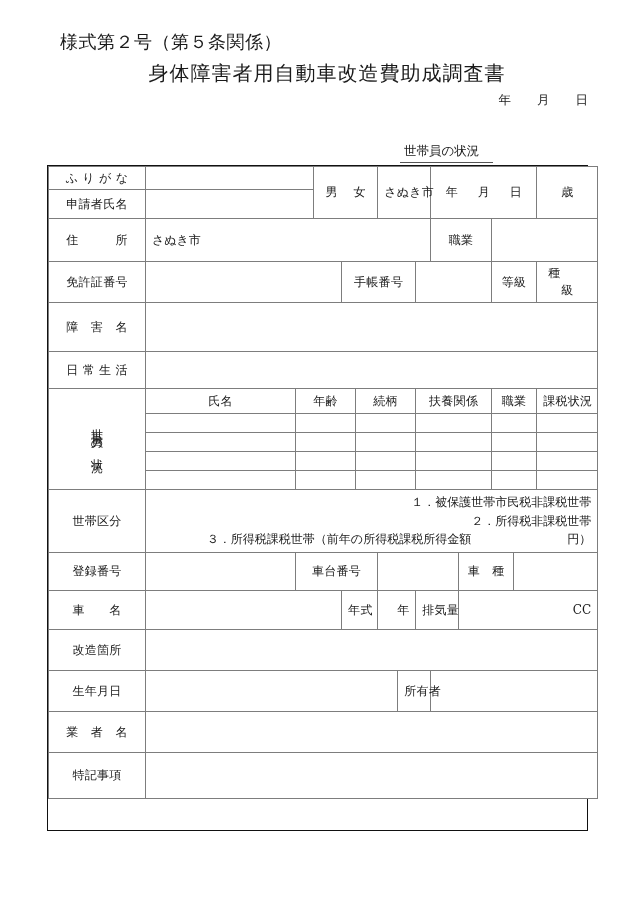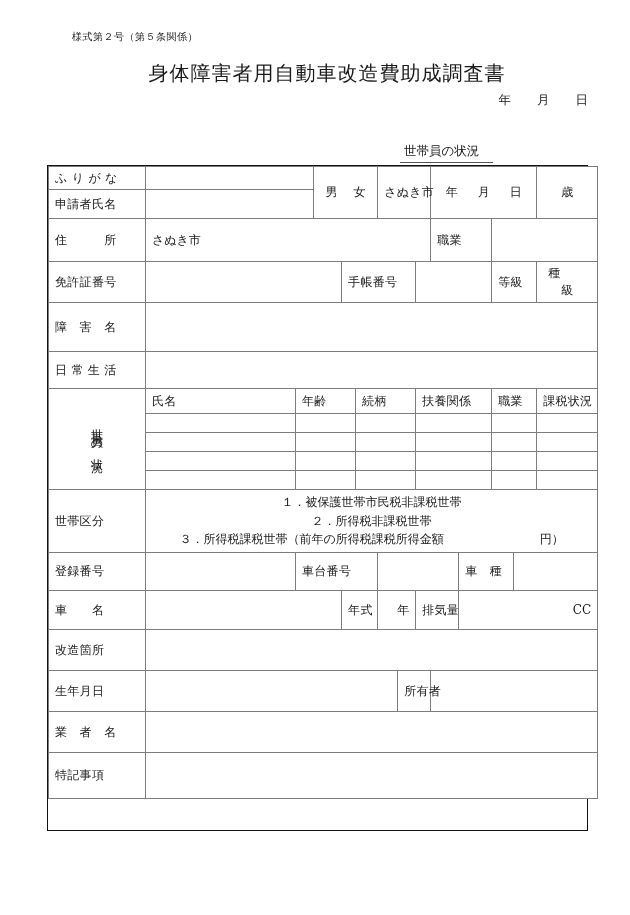--- a/index.html
+++ b/index.html
@@ -19,24 +19,23 @@
   .page {
     position: absolute;
     inset: 0;
   }
 
   
   .form-no {
     position: absolute;
     left: 60px;
     top: 30px;
-    font-size: 10px;
+    font-size: 18px;
     letter-spacing: 0.5px;
     white-space: nowrap;
-    margin-left: 12px;
   }
   .doc-title {
     position: absolute;
     left: 0;
     right: 0;
     top: 60px;
     text-align: center;
     font-size: 20px;
     letter-spacing: 1px;
     white-space: nowrap;
@@ -88,21 +87,21 @@
     left: 47px;
     top: 165px;
     width: 541px;
     height: 666px;
     border: 1.6px solid #111;
     pointer-events: none;
     box-sizing: border-box;
   }
 
   .lbl {
-    text-align: left;
+    text-align: center;
     white-space: nowrap;
     letter-spacing: 0.3px;
   }
 
   .val { text-align: left; }
   .val-c { text-align: center; }
 
   
   .furi-val { border-bottom: 1px dotted #c2c2c2 !important; }
 
@@ -116,21 +115,21 @@
     writing-mode: vertical-rl;
     text-orientation: upright;
     display: inline-block;
     letter-spacing: 4px;
     line-height: 1;
     font-size: 12px;
     margin: 0 auto;
   }
 
   .kubun-list {
-    text-align: center;
+    text-align: right;
     padding: 5px 6px 5px 10px;
     line-height: 1.55;
     font-size: 12px;
   }
   .kubun-list .row1 { position: relative; }
   .kubun-list .amt {
     display: inline-block;
     margin-left: 96px;
   }
 

